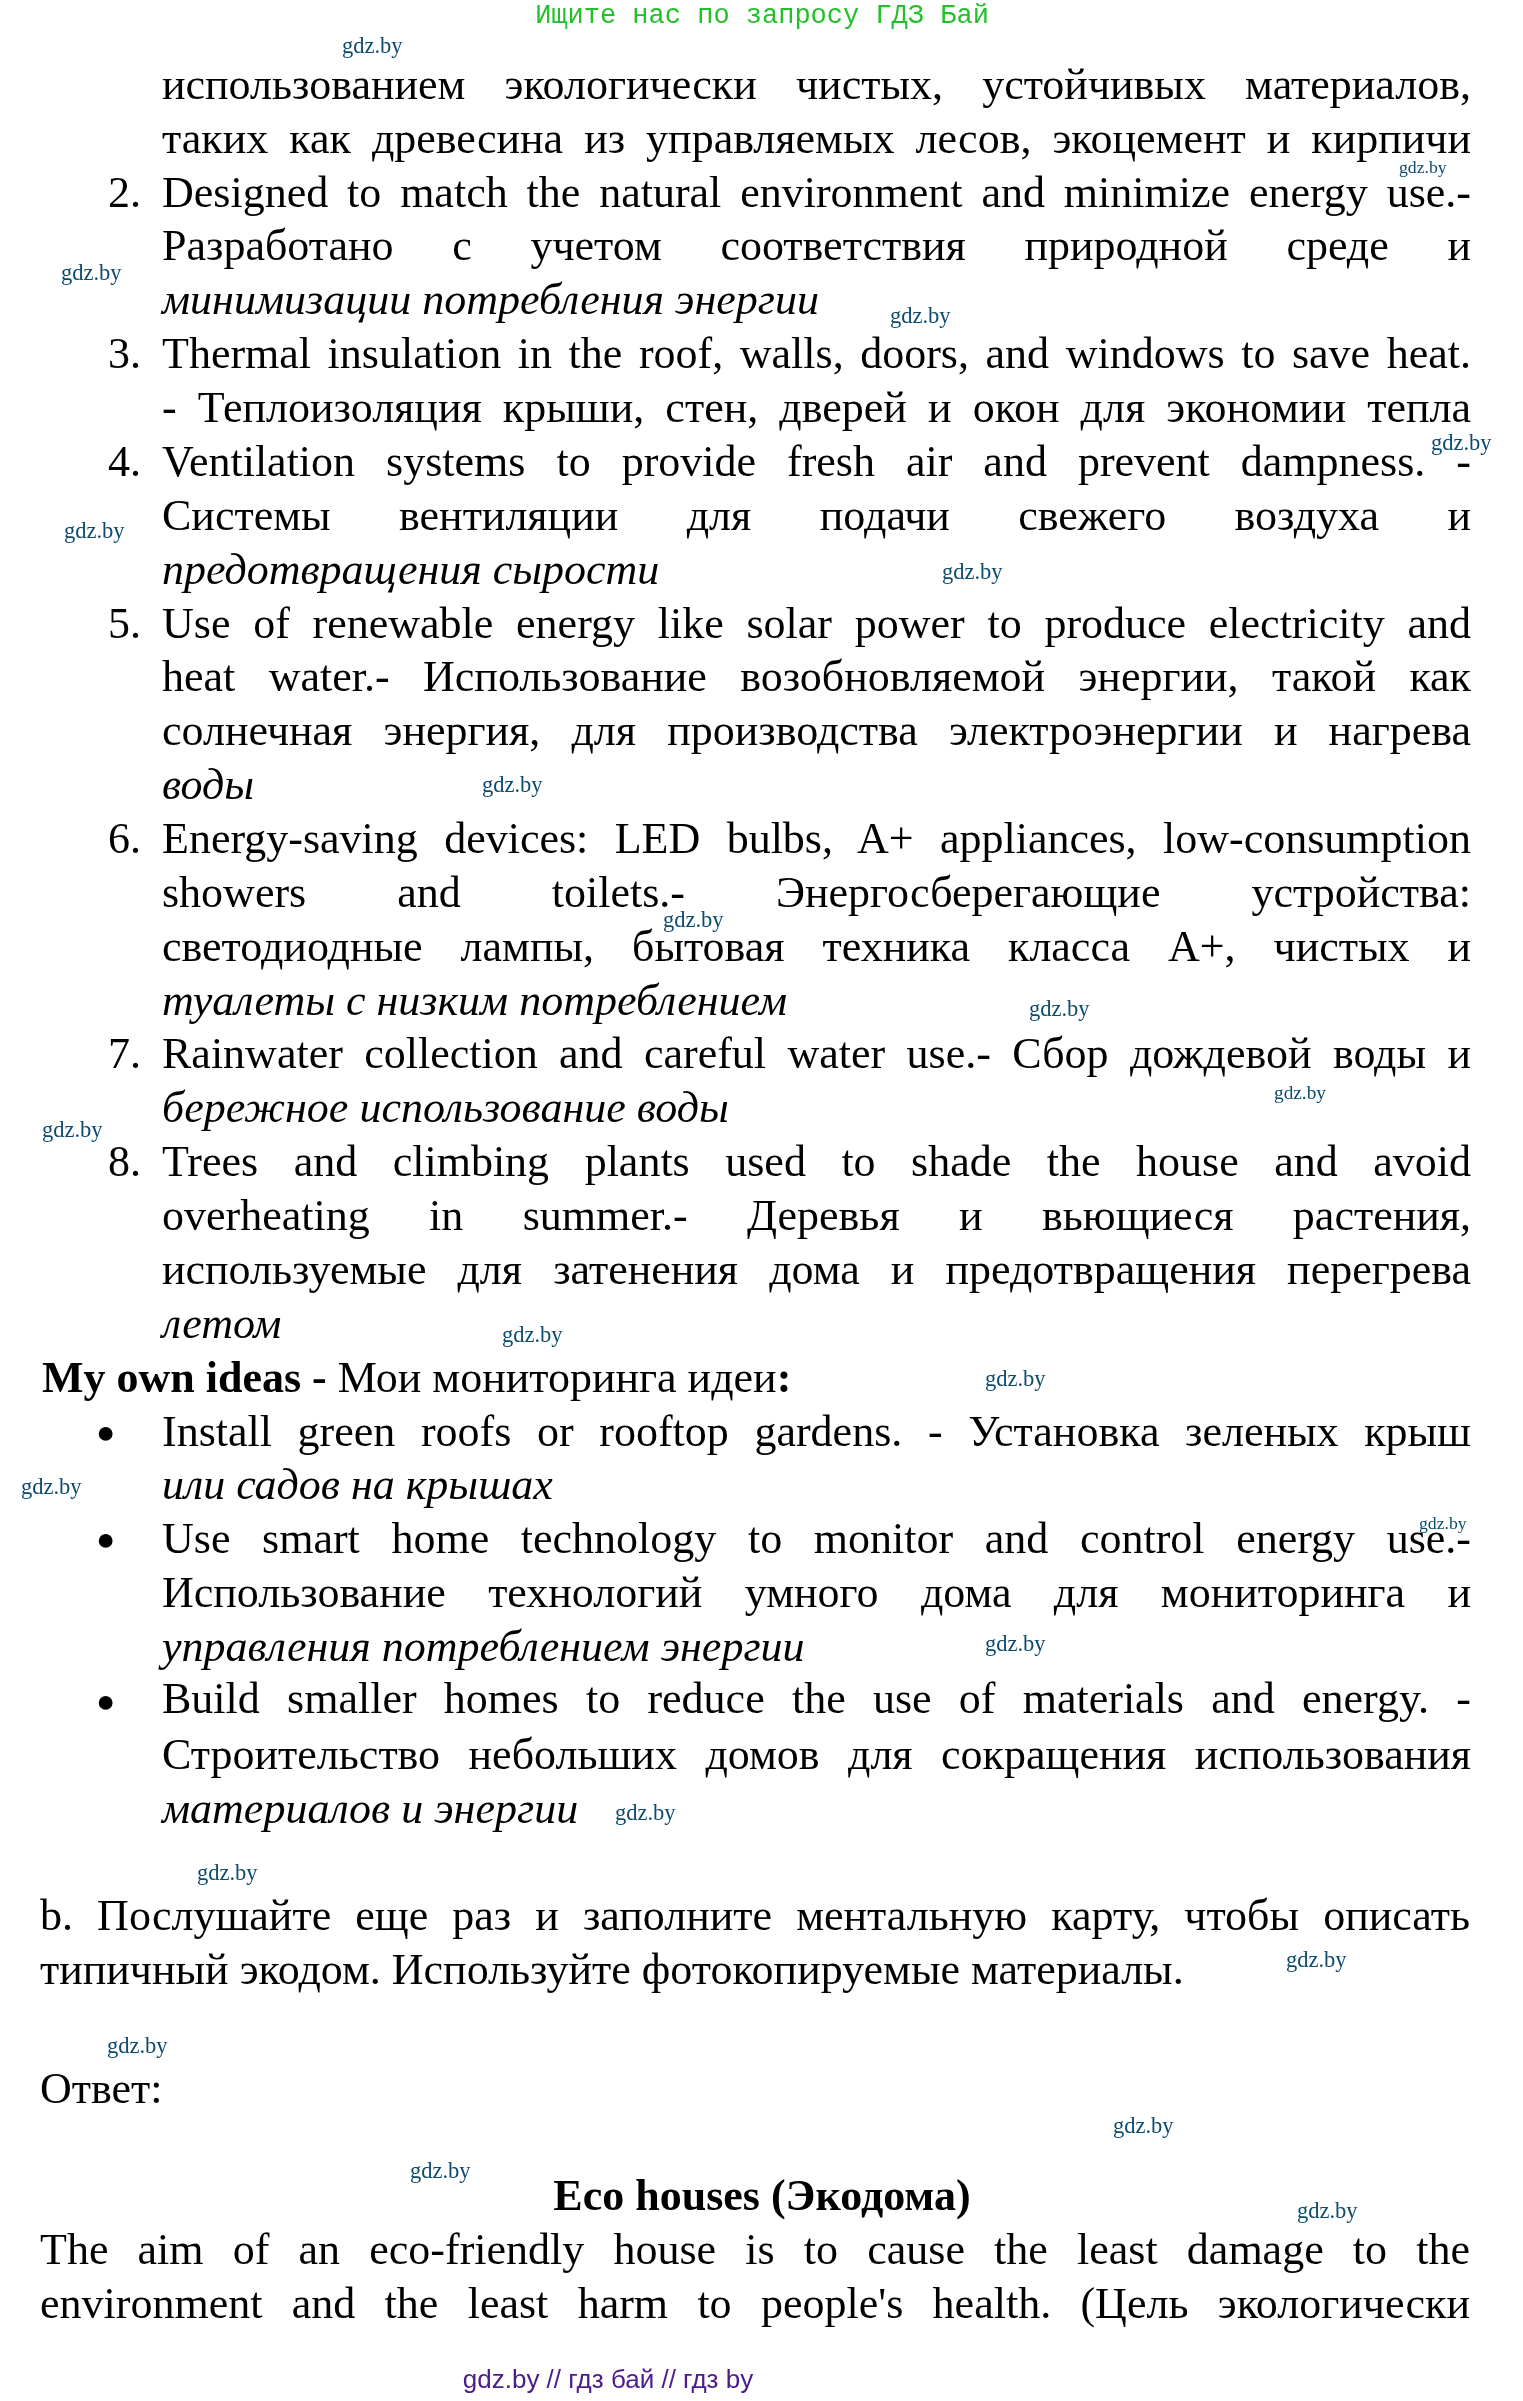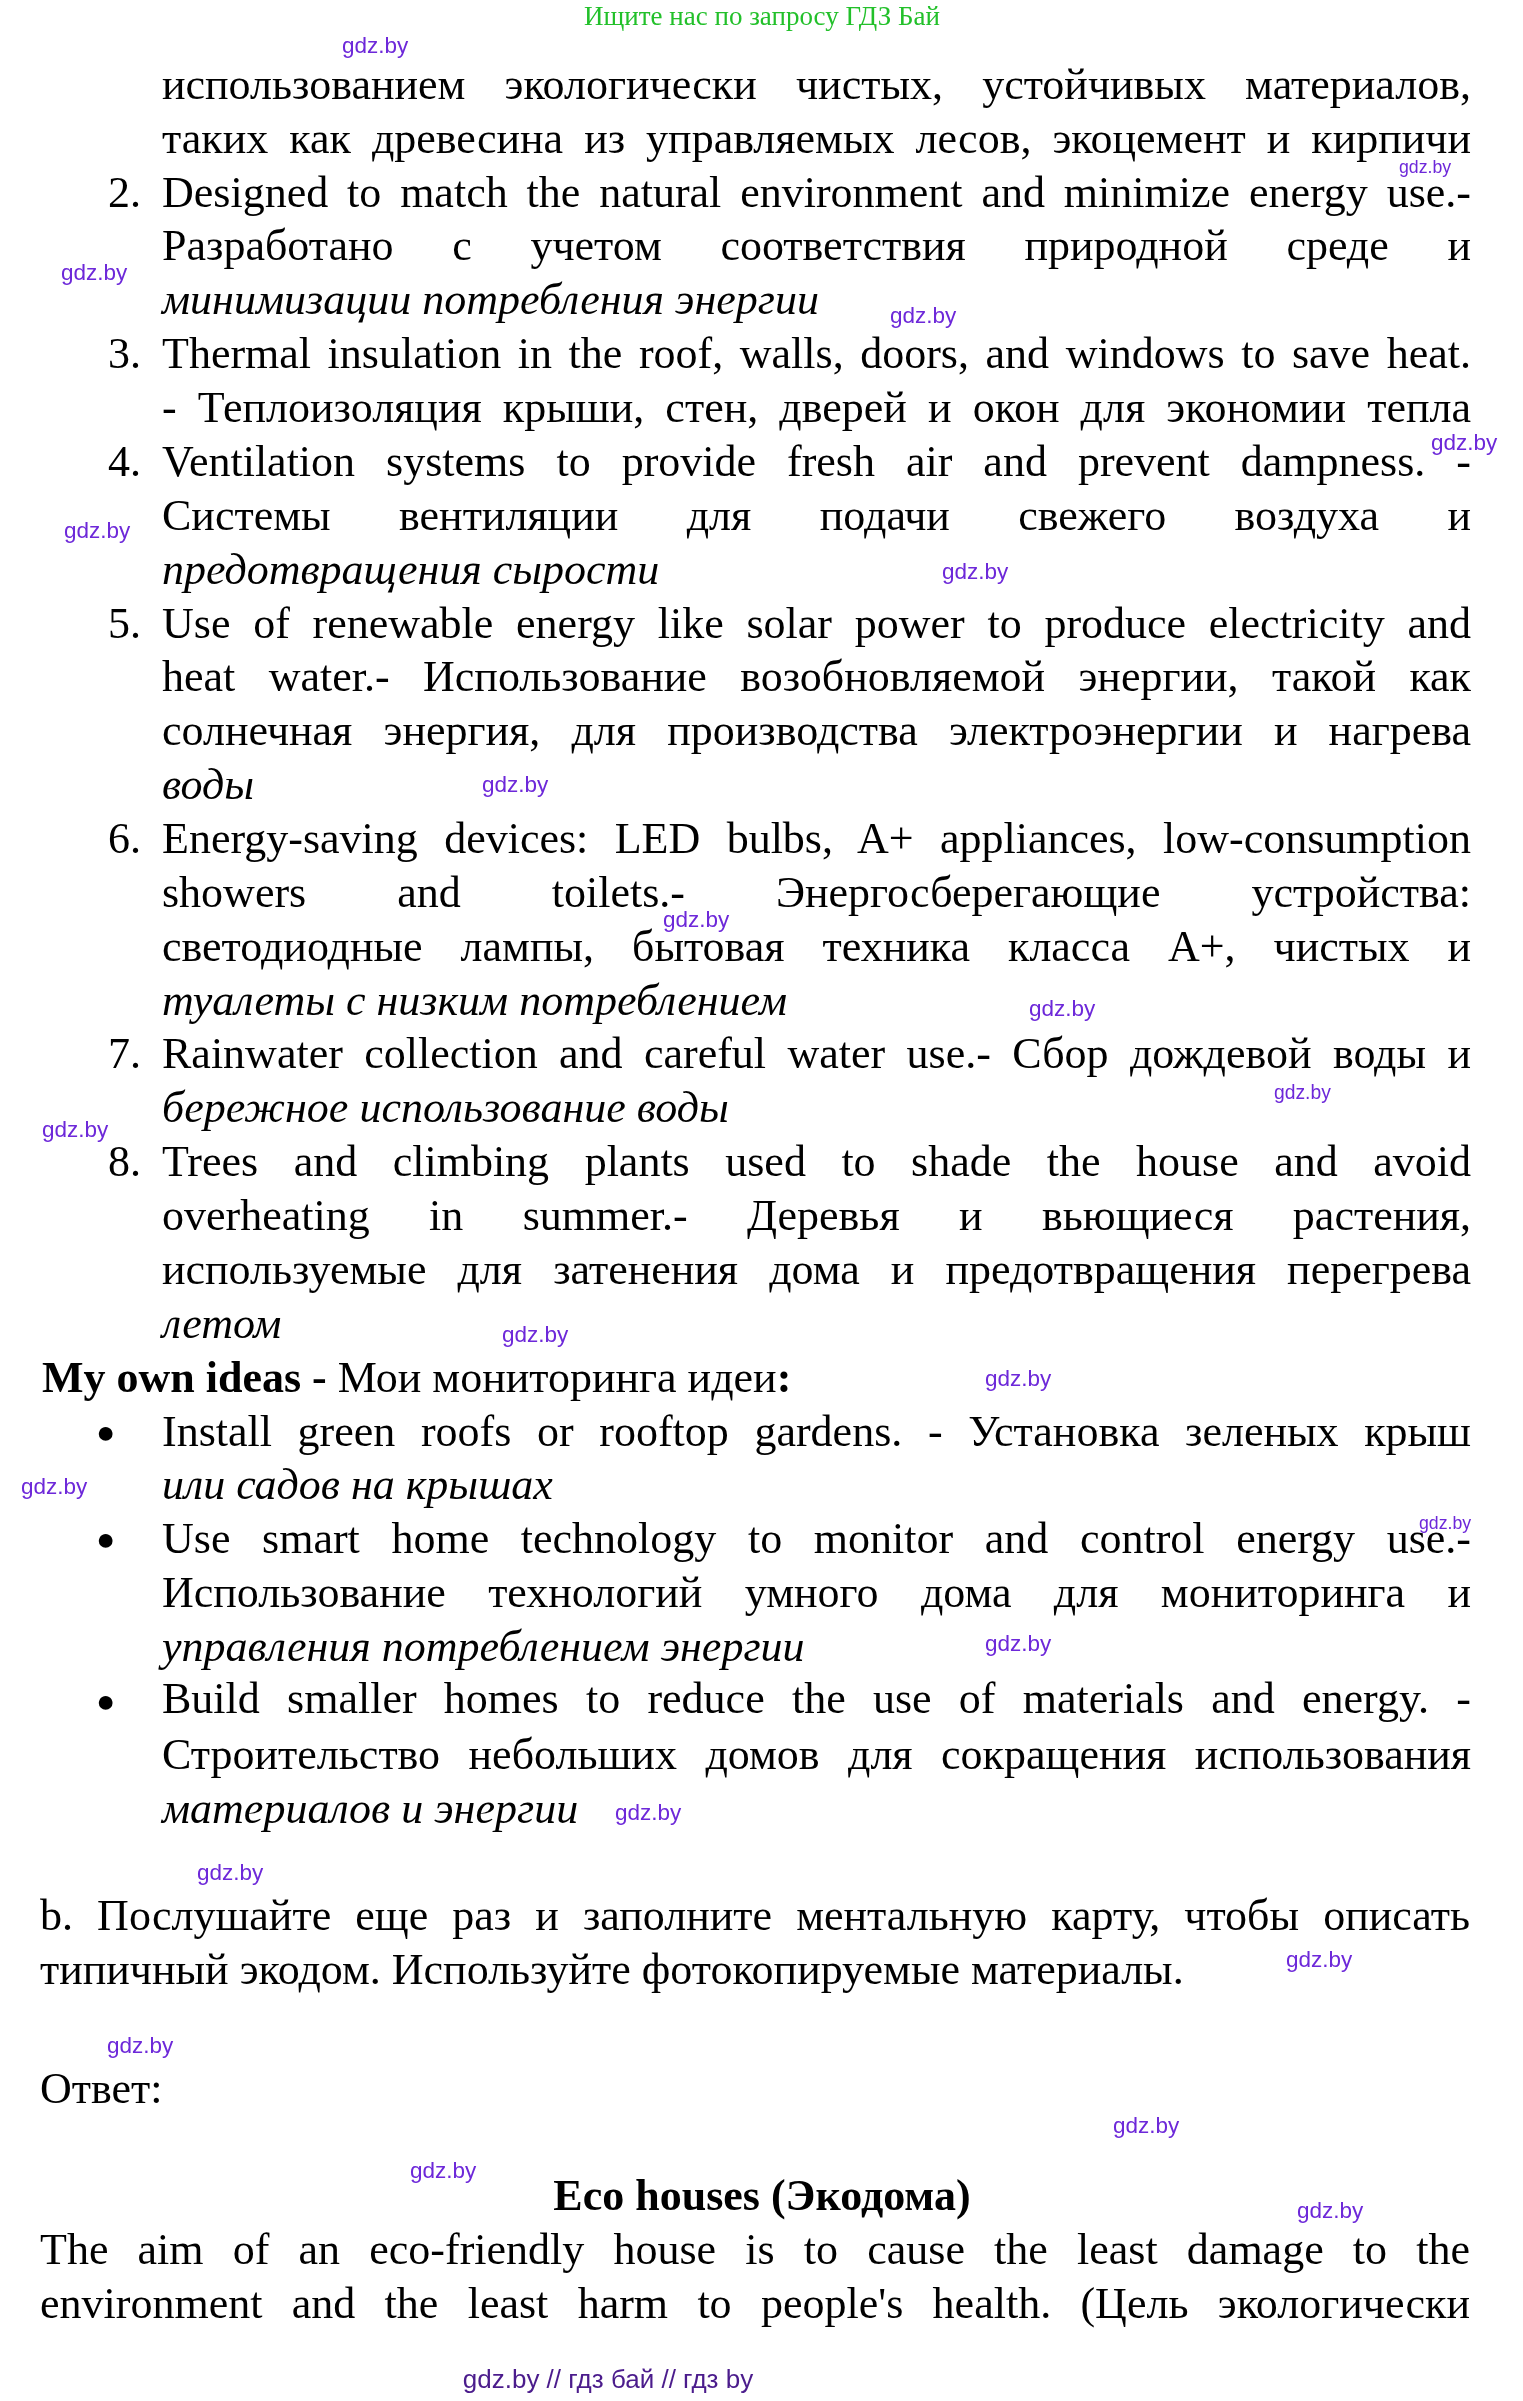--- a/index.html
+++ b/index.html
@@ -1,19 +1,19 @@
 <!DOCTYPE html>
 <html style="font-size:13px"><head>
 <meta charset="utf-8">
 <style>
   html,body{margin:0;padding:0;background:#fff;}
   body{width:1524px;height:2401px;position:relative;overflow:hidden;font-family:"Liberation Serif","DejaVu Serif",serif;color:#000;}
-  .hdr{position:absolute;top:0;left:0;width:1524px;text-align:center;font-family:Liberation Serif, serif;font-size:27px;color:#22c02a;line-height:32px;}
+  .hdr{position:absolute;top:0;left:0;width:1524px;text-align:center;font-family:Liberation Mono, monospace;font-size:27px;color:#22c02a;line-height:32px;}
   .footer{position:absolute;top:2364px;left:0;width:1216px;text-align:center;font-family:"Liberation Sans",sans-serif;font-size:26px;color:#4b1c8c;}
-  .wm{position:absolute;font-family:Liberation Sans, sans-serif;font-size:22.5px;color:#6d28d9;line-height:24px;white-space:nowrap;}
+  .wm{position:absolute;font-family:Liberation Serif, serif;font-size:22.5px;color:#0c4a6e;line-height:24px;white-space:nowrap;}
   .ln{position:absolute;font-size:44px;line-height:54px;white-space:nowrap;}
   .just{left:162px;width:1309px;text-align:justify;text-align-last:justify;}
   .left{left:162px;font-style:italic;}
   .num{position:absolute;width:141px;text-align:right;font-size:44px;line-height:54px;left:0;}
   .bul{position:absolute;left:96px;font-size:32px;line-height:54px;}
   b{font-weight:bold;}
 </style>
 </head>
 <body>
 

